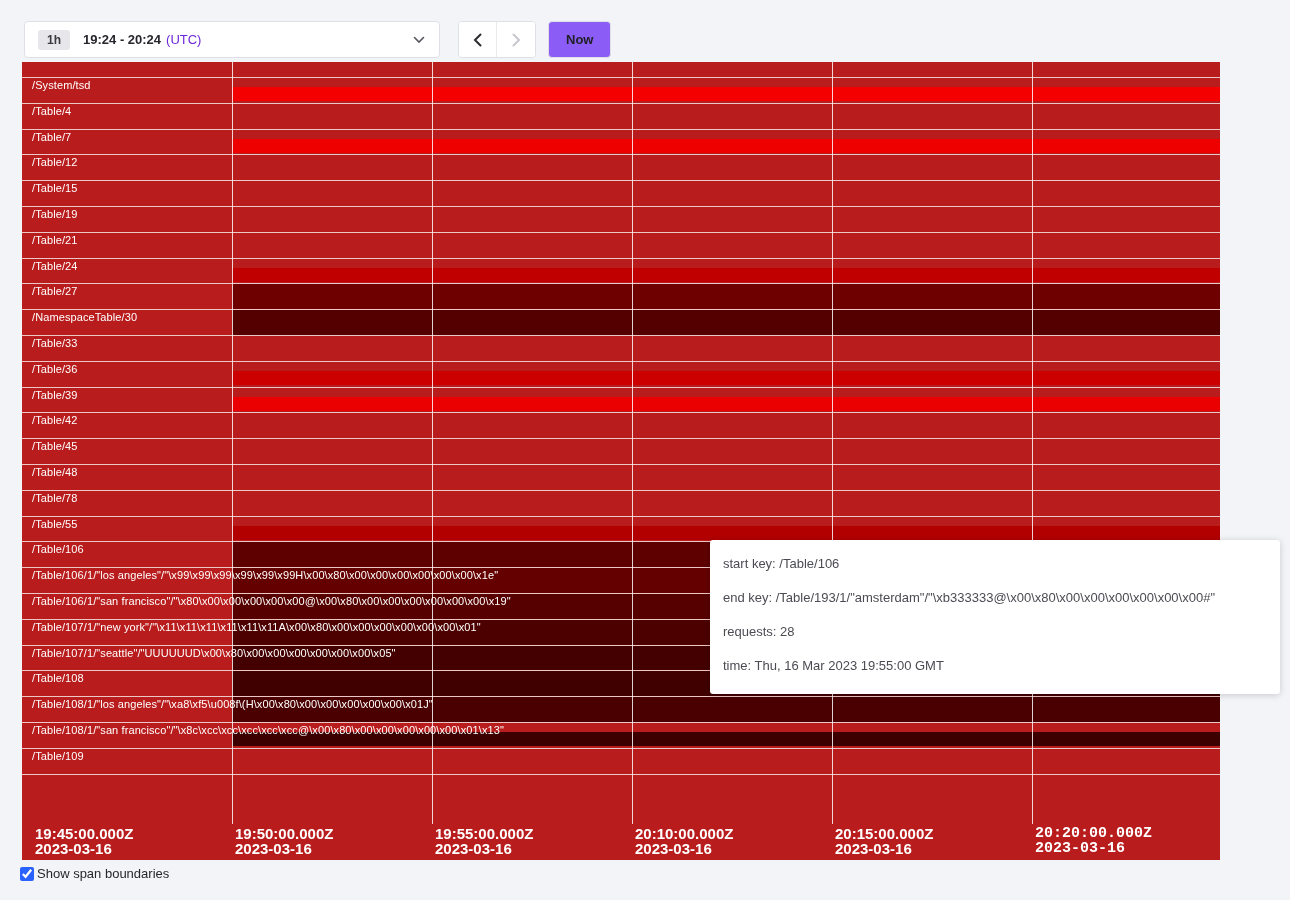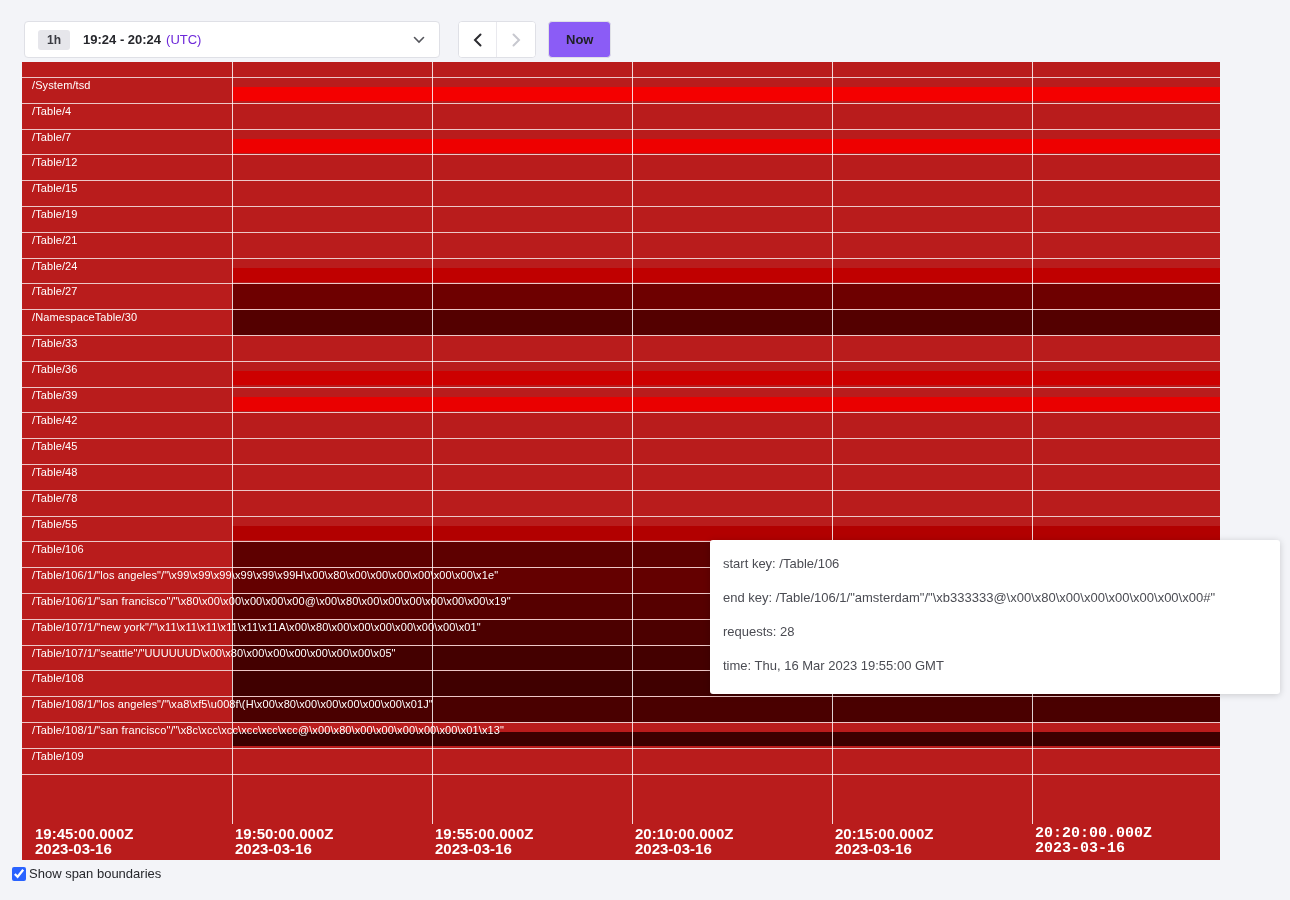--- a/index.html
+++ b/index.html
@@ -31,21 +31,21 @@
   .gridline{position:absolute;top:0;bottom:36px;width:1px;background:rgba(255,255,255,.82);z-index:2}
   .axis{position:absolute;left:0;right:0;bottom:0;height:36px}
   .tick{position:absolute;top:2px;color:#fff;font-size:15px;font-weight:700;line-height:15px;padding-left:3px;white-space:nowrap}
 
   
   .tooltip{position:absolute;left:710px;top:540px;width:570px;background:#fff;border-radius:3px;
     box-shadow:0 1px 7px rgba(0,0,0,.18);padding:16px 13px 2px 13px;z-index:10}
   .tline{font-size:13px;color:#4b4c53;line-height:16px;margin:0 0 18px;white-space:nowrap;overflow:hidden}
 
   
-  .footer{position:absolute;left:12px;top:866px;display:flex;align-items:flex-start;cursor:pointer}
+  .footer{position:absolute;left:20px;top:866px;display:flex;align-items:flex-start;cursor:pointer}
   .footer input{width:14px;height:14px;accent-color:#2962ff;margin:1px 3px 0 0;cursor:pointer}
   .footer span{font-size:13px;color:#26272c}
 </style>
 </head>
 <body>
 
 <div class="page">
 
   <div class="toolbar">
     <div class="time-select">
@@ -203,21 +203,21 @@
         </div>
         <div class="tick" style="left: 1010px; font-family: Liberation Mono, monospace;">
           <div>20:20:00.000Z</div>
           <div>2023-03-16</div>
         </div>
       </div>
   </div>
 
   <div class="tooltip">
     <p class="tline">start key: /Table/106</p>
-    <p class="tline">end key: /Table/106/1/"amsterdam"/"\xb333333@\x00\x80\x00\x00\x00\x00\x00\x00#"</p>
+    <p class="tline">end key: /Table/193/1/"amsterdam"/"\xb333333@\x00\x80\x00\x00\x00\x00\x00\x00#"</p>
     <p class="tline">requests: 28</p>
     <p class="tline">time: Thu, 16 Mar 2023 19:55:00 GMT</p>
   </div>
 
   <label class="footer">
     <input type="checkbox" checked="" style="">
     <span>Show span boundaries</span>
   </label>
 
 </div>

